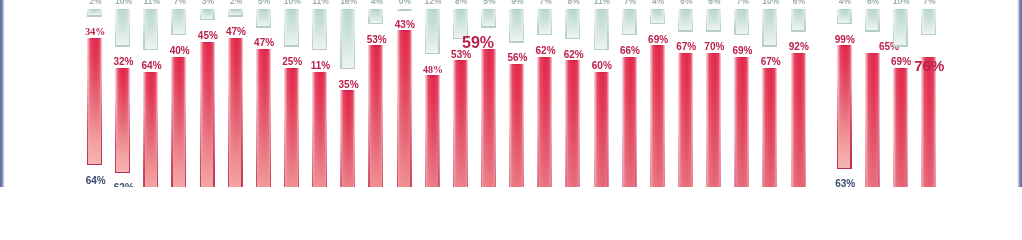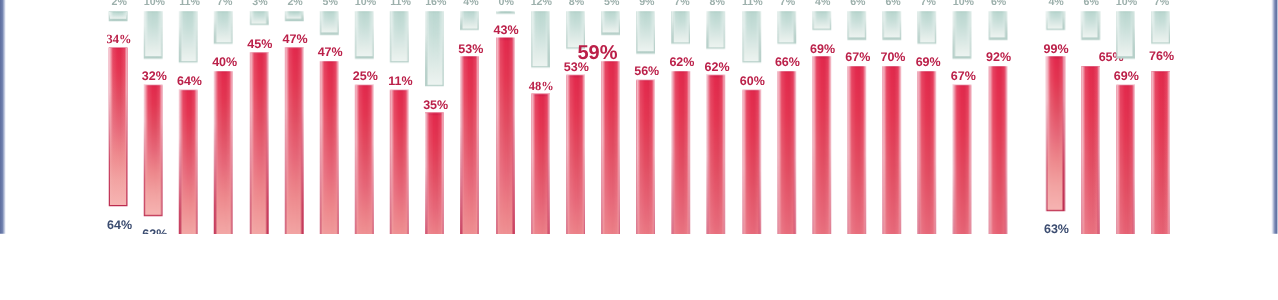--- a/index.html
+++ b/index.html
@@ -391,17 +391,17 @@
         <div class="bd"></div>
         <div class="fl"></div>
         <div class="gl"></div>
       </div>
       <div class="seg seg-mid" style="left: 920.92px; top: 56.55px; width: 15px; height: 285px;">
         <div class="bd"></div>
         <div class="fl"></div>
         <div class="gl"></div>
       </div>
       <div class="lbl lbl-top" style="left: 899.32px; width: 60px; top: -2.7px; font-size: 8.5px; line-height: 8.5px;">7%</div>
-      <div class="lbl lbl-mid" style="left: 899.22px; width: 60px; top: 41px; font-size: 10px; line-height: 10px;">76%</div>
+      <div class="lbl lbl-mid" style="left: 899.22px; width: 60px; top: 61px; font-size: 15px; line-height: 10px;">76%</div>
     </div>
   <div class="edge edge-left"></div>
   <div class="edge edge-right"></div>
 </div>
 
 </body></html>

